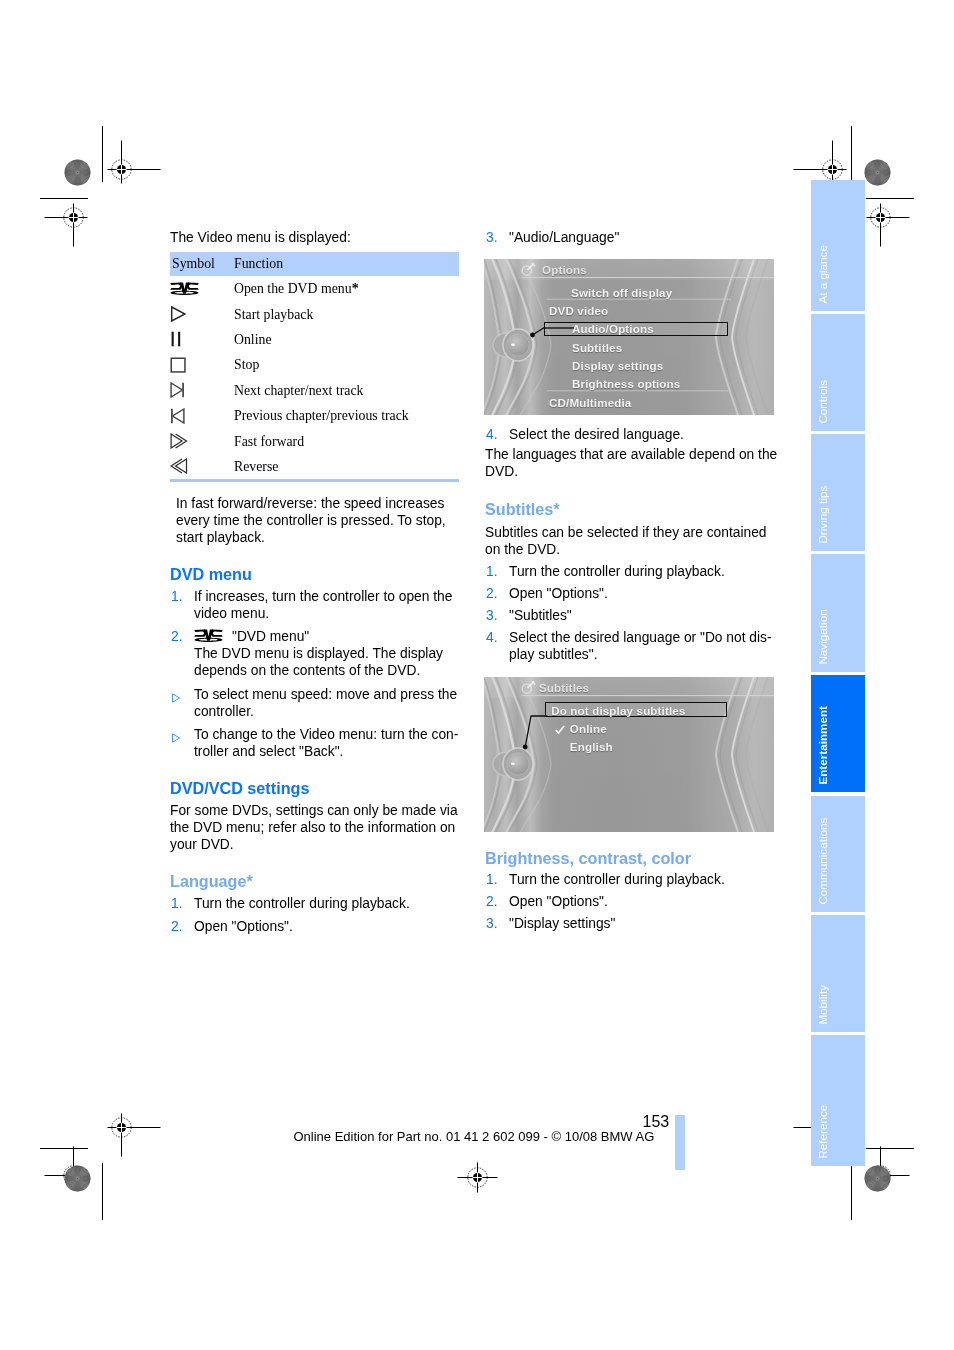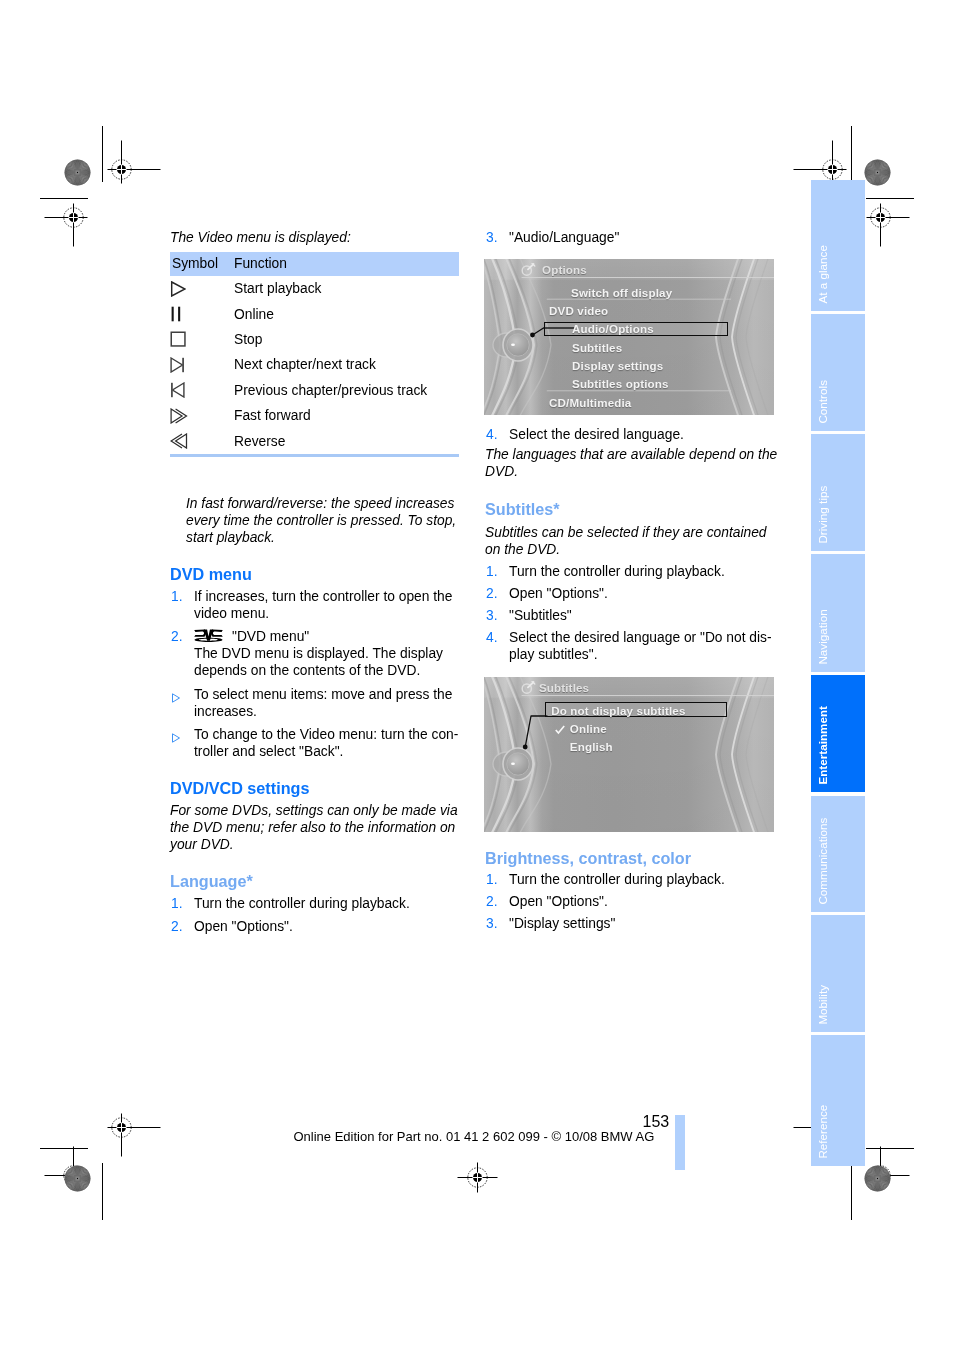--- a/index.html
+++ b/index.html
@@ -11,24 +11,24 @@
   
   .tline{position:absolute;background:#000;}
   .reg{position:absolute;}
   .halftone{position:absolute;border-radius:50%;}
 
   
   .col{position:absolute;width:289px;}
   .dvdinline{display:inline-block;vertical-align:-2px;margin-right:9px;}
   .colL{left:170px;top:0px;}
 
-  p.bt{font-size:13.8px;line-height:17.0px;margin:0;font-style:italic;}
+  p.bt{font-size:13.8px;line-height:17.0px;margin:0;}
 
   
-  table.sym{border-collapse:collapse;width:289px;table-layout:fixed;}
+  table.sym{border-collapse:collapse;width:289px;table-layout:fixed;font-family:Liberation Serif, serif;}
   table.sym th{background:#b3d0fc;font-weight:400;font-size:13.8px;
       text-align:left;padding:3px 0 4px 0;line-height:17px;color:#000;}
   table.sym th.c1{width:62px;padding-left:2px;}
   table.sym td{font-size:13.8px;height:25.4px;vertical-align:middle;padding:0;line-height:17px;}
   table.sym td.c1{width:62px;}
   .rule-bot{height:3px;background:#a8c9f6;width:289px;}
   .ic{display:block;}
 
   
   .hd2{font-size:16.2px;font-weight:bold;color:#0a74fb;margin:0;line-height:17px;}
@@ -649,20 +649,33 @@
       </div>
       <div style="position:absolute;left:0;top:252px;width:289px">
         <table class="sym">
           <tbody>
             <tr>
               <th class="c1">Symbol</th>
               <th class="c2">Function</th>
             </tr>
             <tr>
               <td class="c1">
+                <svg class="ic" width="29" height="14" viewBox="0 0 124 56">
+                  <g fill="#000">
+                    <path d="M1 2 L46 0 L53 15 L45 31 L1 31 L6 24 L33 24 C39 24 43 20.5 43 16 C43 11.5 39 8.5 33 9 L6 11 Z"></path>
+                    <path d="M42 0 L56 0 L62 30 L68 0 L82 0 L68 48 L56 48 Z"></path>
+                    <path d="M123 2 L78 0 L71 15 L79 31 L123 31 L118 24 L91 24 C85 24 81 20.5 81 16 C81 11.5 85 8.5 91 9 L118 11 Z"></path>
+                    <path d="M62 35 C27 35 2 38.5 2 44 C2 49.5 27 53.5 62 53.5 C97 53.5 122 49.5 122 44 C122 38.5 97 35 62 35 Z M62 40 C86 40 103 41.8 103 44 C103 46.2 86 48 62 48 C38 48 21 46.2 21 44 C21 41.8 38 40 62 40 Z"></path>
+                  </g>
+                </svg>
+              </td>
+              <td class="c2"><span>Open the DVD menu</span><b>*</b></td>
+            </tr>
+            <tr>
+              <td class="c1">
                 <svg class="ic" width="16" height="16" viewBox="0 0 16 16">
                   <path d="M1.7 1.0 L15.0 8.0 L1.7 15.0 Z" fill="none" stroke="#262626" stroke-width="1.45" stroke-linejoin="miter"></path>
                 </svg>
               </td>
               <td class="c2">Start playback</td>
             </tr>
             <tr>
               <td class="c1">
                 <svg class="ic" width="16" height="16" viewBox="0 0 16 16">
                   <rect x="1.6" y="0.7" width="2.1" height="14.6" fill="#151515"></rect>
@@ -712,21 +725,21 @@
                   <path d="M16.5 1.0 L5.6 8.0 L16.5 15.0 Z" fill="none" stroke="#2e2e2e" stroke-width="1.25"></path>
                   <path d="M12.0 1.0 L1.1 8.0 L12.0 15.0" fill="none" stroke="#2e2e2e" stroke-width="1.25"></path>
                 </svg>
               </td>
               <td class="c2">Reverse</td>
             </tr>
           </tbody>
         </table>
         <div class="rule-bot"></div>
       </div>
-      <div style="position:absolute;left:16px;top:495.2px;width:293px">
+      <div style="position:absolute;left:6px;top:495.2px;width:293px">
         <p class="bt">In fast forward/reverse: the speed increases every time the controller is pressed. To stop, start playback.</p>
       </div>
       <div style="position:absolute;left:0;top:565.6px;width:293px">
         <div class="hd2">DVD menu</div>
       </div>
       <div style="position:absolute;left:0;top:587.8px;width:293px">
         <div class="li"><span class="mk">1.</span><span>If increases, turn the controller to open the video menu.</span></div>
       </div>
       <div style="position:absolute;left:0;top:627.5px;width:293px">
         <div class="li"><span class="mk">2.</span><span class="dvdinline"><svg class="ic" width="29" height="14" viewBox="0 0 124 56">
@@ -734,21 +747,21 @@
                 <path d="M1 2 L46 0 L53 15 L45 31 L1 31 L6 24 L33 24 C39 24 43 20.5 43 16 C43 11.5 39 8.5 33 9 L6 11 Z"></path>
                 <path d="M42 0 L56 0 L62 30 L68 0 L82 0 L68 48 L56 48 Z"></path>
                 <path d="M123 2 L78 0 L71 15 L79 31 L123 31 L118 24 L91 24 C85 24 81 20.5 81 16 C81 11.5 85 8.5 91 9 L118 11 Z"></path>
                 <path d="M62 35 C27 35 2 38.5 2 44 C2 49.5 27 53.5 62 53.5 C97 53.5 122 49.5 122 44 C122 38.5 97 35 62 35 Z M62 40 C86 40 103 41.8 103 44 C103 46.2 86 48 62 48 C38 48 21 46.2 21 44 C21 41.8 38 40 62 40 Z"></path>
               </g>
             </svg></span><span>"DVD menu"</span><br><span>The DVD menu is displayed. The display depends on the contents of the DVD.</span></div>
       </div>
       <div style="position:absolute;left:0;top:686.4px;width:293px">
         <div class="li"><span class="mktri"><svg width="10" height="10" viewBox="0 0 10 10">
               <path d="M1.5 0.8 L8.5 5 L1.5 9.2 Z" fill="none" stroke="#3f92f4" stroke-width="1"></path>
-            </svg></span><span>To select menu items: move and press the increases.</span></div>
+            </svg></span><span>To select menu speed: move and press the controller.</span></div>
       </div>
       <div style="position:absolute;left:0;top:726.1px;width:293px">
         <div class="li"><span class="mktri"><svg width="10" height="10" viewBox="0 0 10 10">
               <path d="M1.5 0.8 L8.5 5 L1.5 9.2 Z" fill="none" stroke="#3f92f4" stroke-width="1"></path>
             </svg></span><span>To change to the Video menu: turn the con-</span><br><span>troller and select "Back".</span></div>
       </div>
       <div style="position:absolute;left:0;top:780px;width:293px">
         <div class="hd2">DVD/VCD settings</div>
       </div>
       <div style="position:absolute;left:0;top:802.2px;width:293px">
@@ -831,21 +844,21 @@
         <path d="M7.0 6.4 L12.6 1.0" stroke="#eaeaea" stroke-width="1.8" stroke-linecap="round"></path>
         <path d="M11.0 0.5 L13.8 3.0" stroke="#eaeaea" stroke-width="1.2" stroke-linecap="round"></path>
       </svg>
       <span class="ttl" style="left:58px;top:3.5px">Options</span>
       <span class="srow" style="left:87px;top:26.5px">Switch off display</span>
       <span class="srow" style="left:65px;top:44.5px">DVD video</span>
       <div class="selbox" style="left:59.6px;top:62.9px;width:184.3px;height:14.6px"></div>
       <span class="srow" style="left:88px;top:63px">Audio/Options</span>
       <span class="srow" style="left:88px;top:81.5px">Subtitles</span>
       <span class="srow" style="left:88px;top:100px">Display settings</span>
-      <span class="srow" style="left:88px;top:117.5px">Subtitles options</span>
+      <span class="srow" style="left:88px;top:117.5px">Brightness options</span>
       <span class="srow" style="left:65px;top:136.5px">CD/Multimedia</span>
     </div>
     <div style="position:absolute;left:485px;top:425.5px;width:293px">
       <div class="li"><span class="mk">4.</span><span>Select the desired language.</span></div>
     </div>
     <div style="position:absolute;left:485px;top:445.7px;width:293px">
       <p class="bt">The languages that are available depend on the DVD.</p>
     </div>
     <div style="position:absolute;left:485px;top:501px;width:293px">
       <div class="hd3">Subtitles*</div>

